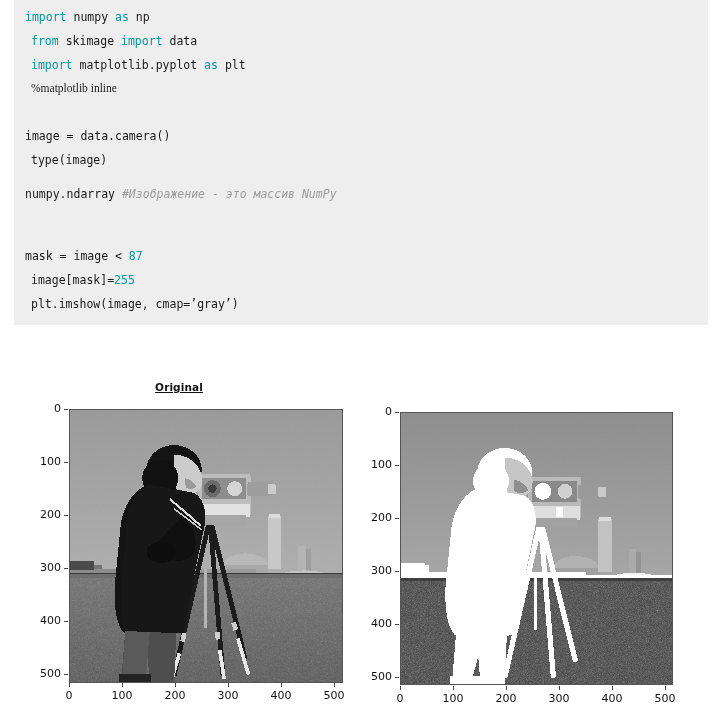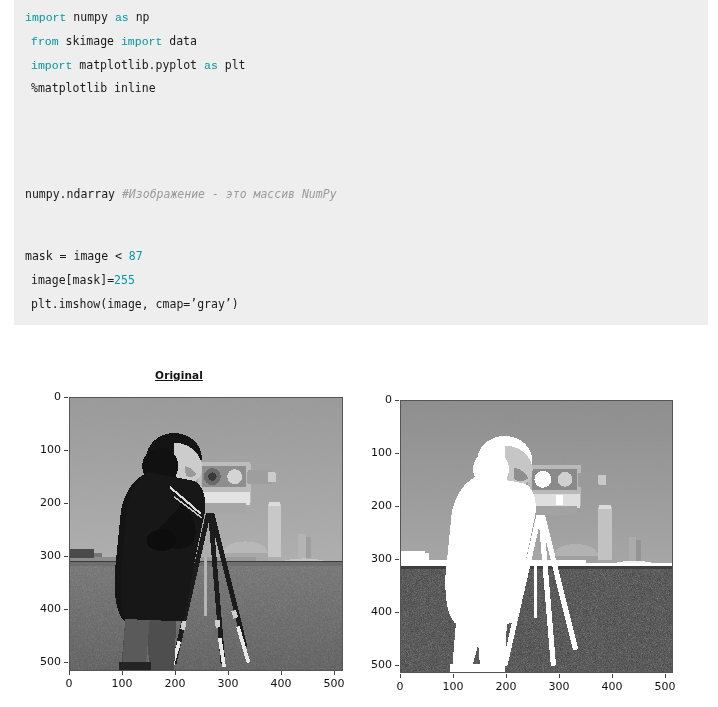--- a/index.html
+++ b/index.html
@@ -33,36 +33,36 @@
     white-space: pre;
   }
   #code-group-1 { position: absolute; left: 11px; top: 6px; }
   #code-group-2 { position: absolute; left: 11px; top: 125px; }
   #code-out-1   { position: absolute; left: 11px; top: 183px; }
   #code-group-3 { position: absolute; left: 11px; top: 245px; }
 
   .code-line { display: block; height: 23.8px; }
   .ind1 { display: inline-block; width: 6px; }
 
-  .tok-kw   { color: #009999; font-family: Liberation Mono, monospace; }
+  .tok-kw   { color: #009999; }
   .tok-num  { color: #0099aa; }
   .tok-plain{ color: #1a1a1a; }
   .tok-cmt  { color: #9a9a9a; font-style: italic; }
-  .tok-magic{ color: #1a1a1a; }
+  .tok-magic{ color: #1a1a1a; font-family: Liberation Serif, serif; }
 
   
   #figure {
     position: absolute;
     left: 0;
     top: 325px;
     width: 718px;
     height: 382px;
     background: #ffffff;
   }
-  .subplot { position: absolute; top: 0; height: 333px; }
+  .subplot { position: absolute; top: 12px; height: 333px; }
   #subplot-original { left: 0px;   width: 358px; }
   #subplot-masked   { left: 331px; width: 387px; }
 
   .plot-title {
     position: absolute;
     top: 44px;
     width: 100%;
     text-align: center;
     font-family: "DejaVu Sans", sans-serif;
     font-size: 10.5px;
@@ -97,20 +97,21 @@
   .ytick-label { text-align: right; }
   .tickmark { position: absolute; background: #444444; }
   .ytickmark { width: 4px; height: 1px; }
   .xtickmark { width: 1px; height: 4px; }
 </style>
 </head>
 <body>
 
 <div id="code-cell">
   <div id="code-group-1" class="code-block"><span class="code-line"><span class="tok-kw">import</span><span class="tok-plain"> numpy </span><span class="tok-kw">as</span><span class="tok-plain"> np</span></span><span class="code-line"><span class="ind1"></span><span class="tok-kw">from</span><span class="tok-plain"> skimage </span><span class="tok-kw">import</span><span class="tok-plain"> data</span></span><span class="code-line"><span class="ind1"></span><span class="tok-kw">import</span><span class="tok-plain"> matplotlib.pyplot </span><span class="tok-kw">as</span><span class="tok-plain"> plt</span></span><span class="code-line"><span class="ind1"></span><span class="tok-magic">%matplotlib inline</span></span></div>
+  <div id="code-group-2" class="code-block"><span class="code-line"><span class="tok-plain">image = data.camera()</span></span><span class="code-line"><span class="ind1"></span><span class="tok-plain">type(image)</span></span></div>
   <div id="code-out-1" class="code-block"><span class="code-line"><span class="tok-plain">numpy.ndarray </span><span class="tok-cmt">#Изображение - это массив NumPy</span></span></div>
   <div id="code-group-3" class="code-block"><span class="code-line"><span class="tok-plain">mask = image &lt; </span><span class="tok-num">87</span></span><span class="code-line"><span class="ind1"></span><span class="tok-plain">image[mask]=</span><span class="tok-num">255</span></span><span class="code-line"><span class="ind1"></span><span class="tok-plain">plt.imshow(image, cmap=’gray’)</span></span></div>
 </div>
 
 <div id="figure">
 
   <div class="subplot" id="subplot-original">
     <div class="plot-title">Original</div>
 
     <div class="axes-area" id="axes-original">

